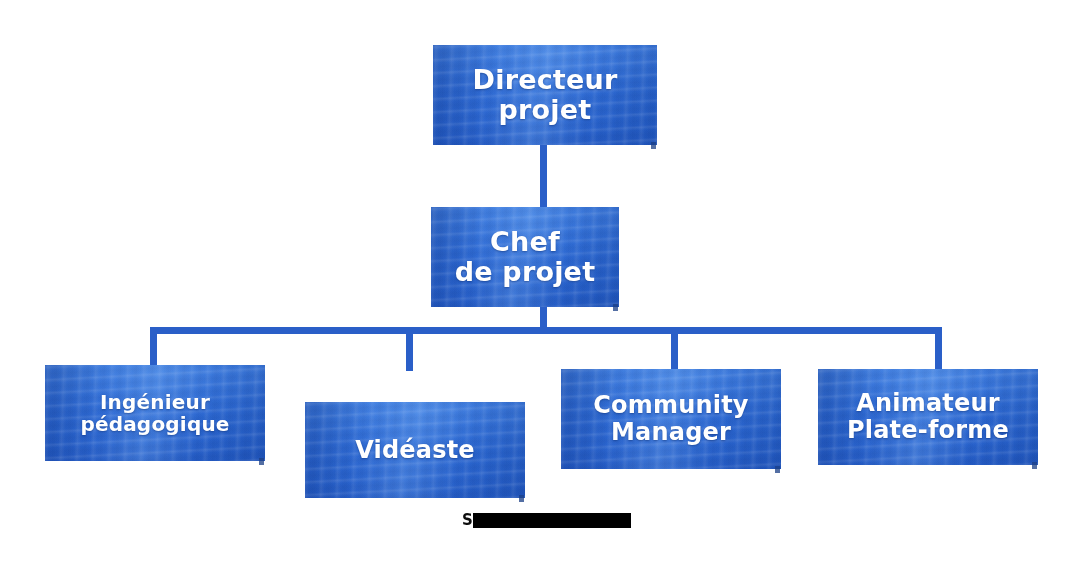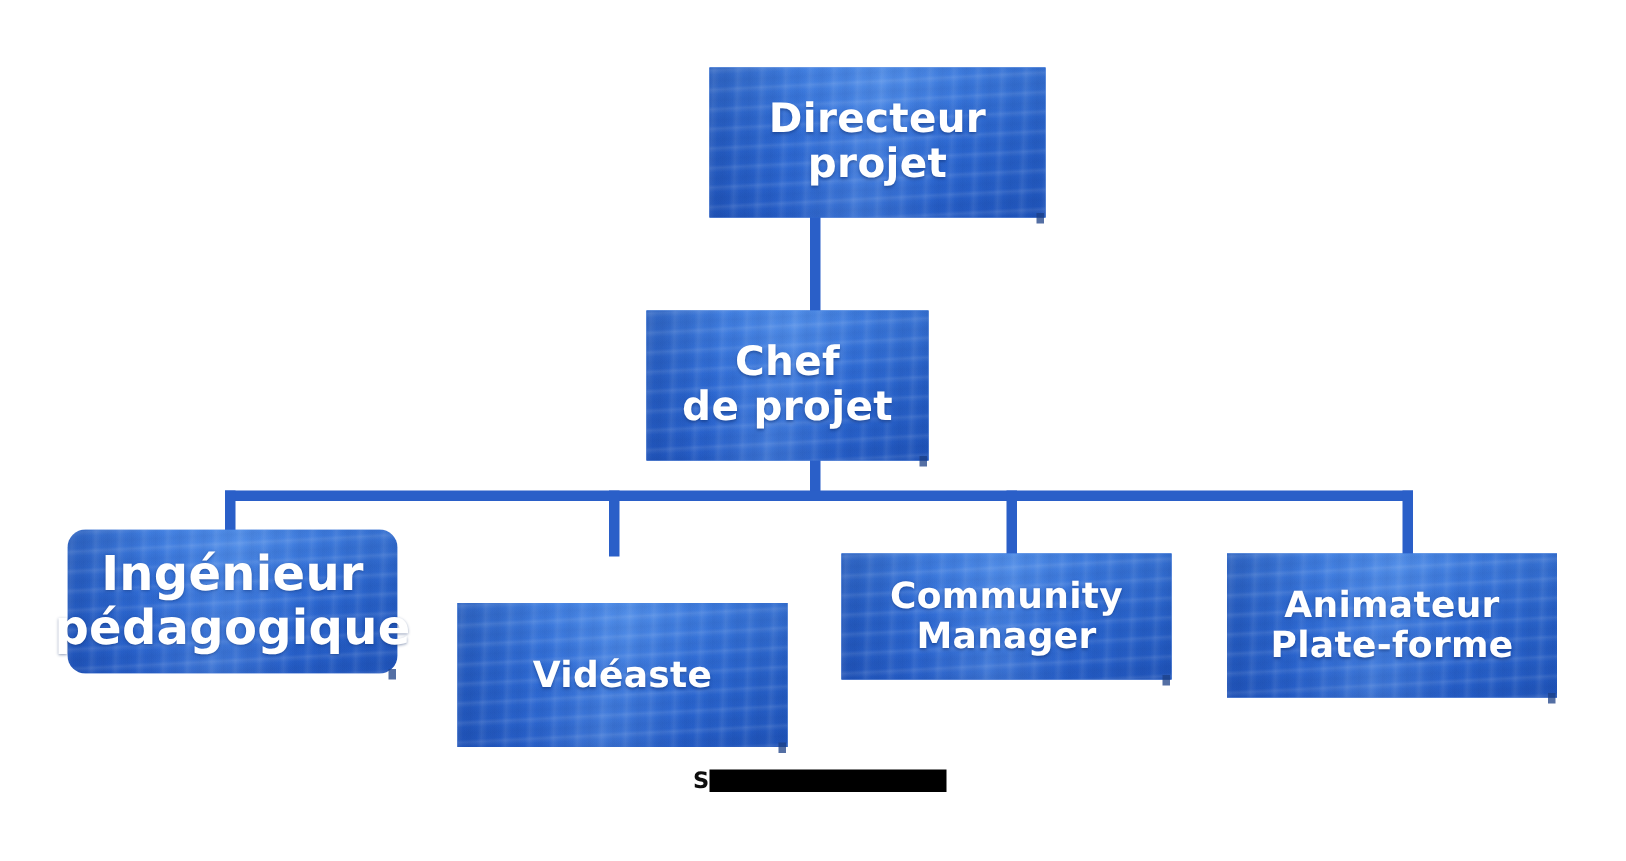--- a/index.html
+++ b/index.html
@@ -132,40 +132,40 @@
   <div class="connector" style="left:150px; top:327px; width:792px; height:7px;"></div>
 
   <div class="connector" style="left:150px; top:327px; width:7px; height:44px;"></div>
 
   <div class="connector" style="left:406px; top:327px; width:7px; height:44px;"></div>
 
   <div class="connector" style="left:671px; top:327px; width:7px; height:44px;"></div>
 
   <div class="connector" style="left:935px; top:327px; width:7px; height:44px;"></div>
 
-  <div class="org-box" style="left:433px; top:45px; width:224px; height:100px; font-size:27px;margin-left:40px;">
+  <div class="org-box" style="left:433px; top:45px; width:224px; height:100px; font-size:27px;">
     <span class="box-label">Directeur
 projet</span>
   </div>
 
   <div class="org-box" style="left:431px; top:207px; width:188px; height:100px; font-size:27px;">
     <span class="box-label">Chef
 de projet</span>
   </div>
 
-  <div class="org-box" style="left:45px; top:353px; width:220px; height:96px; font-size:32px;border-radius:12px;">
+  <div class="org-box" style="left:45px; top:365px; width:220px; height:96px; font-size:20px;">
     <span class="box-label">Ingénieur
 pédagogique</span>
   </div>
 
   <div class="org-box" style="left:305px; top:369px; width:220px; height:96px; font-size:24px;margin-top:33px;">
     <span class="box-label">Vidéaste</span>
   </div>
 
-  <div class="org-box" style="left:561px; top:369px; width:220px; height:84px; font-size:24px;">
+  <div class="org-box" style="left:561px; top:369px; width:220px; height:100px; font-size:24px;">
     <span class="box-label">Community
 Manager</span>
   </div>
 
   <div class="org-box" style="left:818px; top:369px; width:220px; height:96px; font-size:24px;">
     <span class="box-label">Animateur
 Plate-forme</span>
   </div>
 
   <div id="caption" style="left:462px; top:510px; height:20px;">

